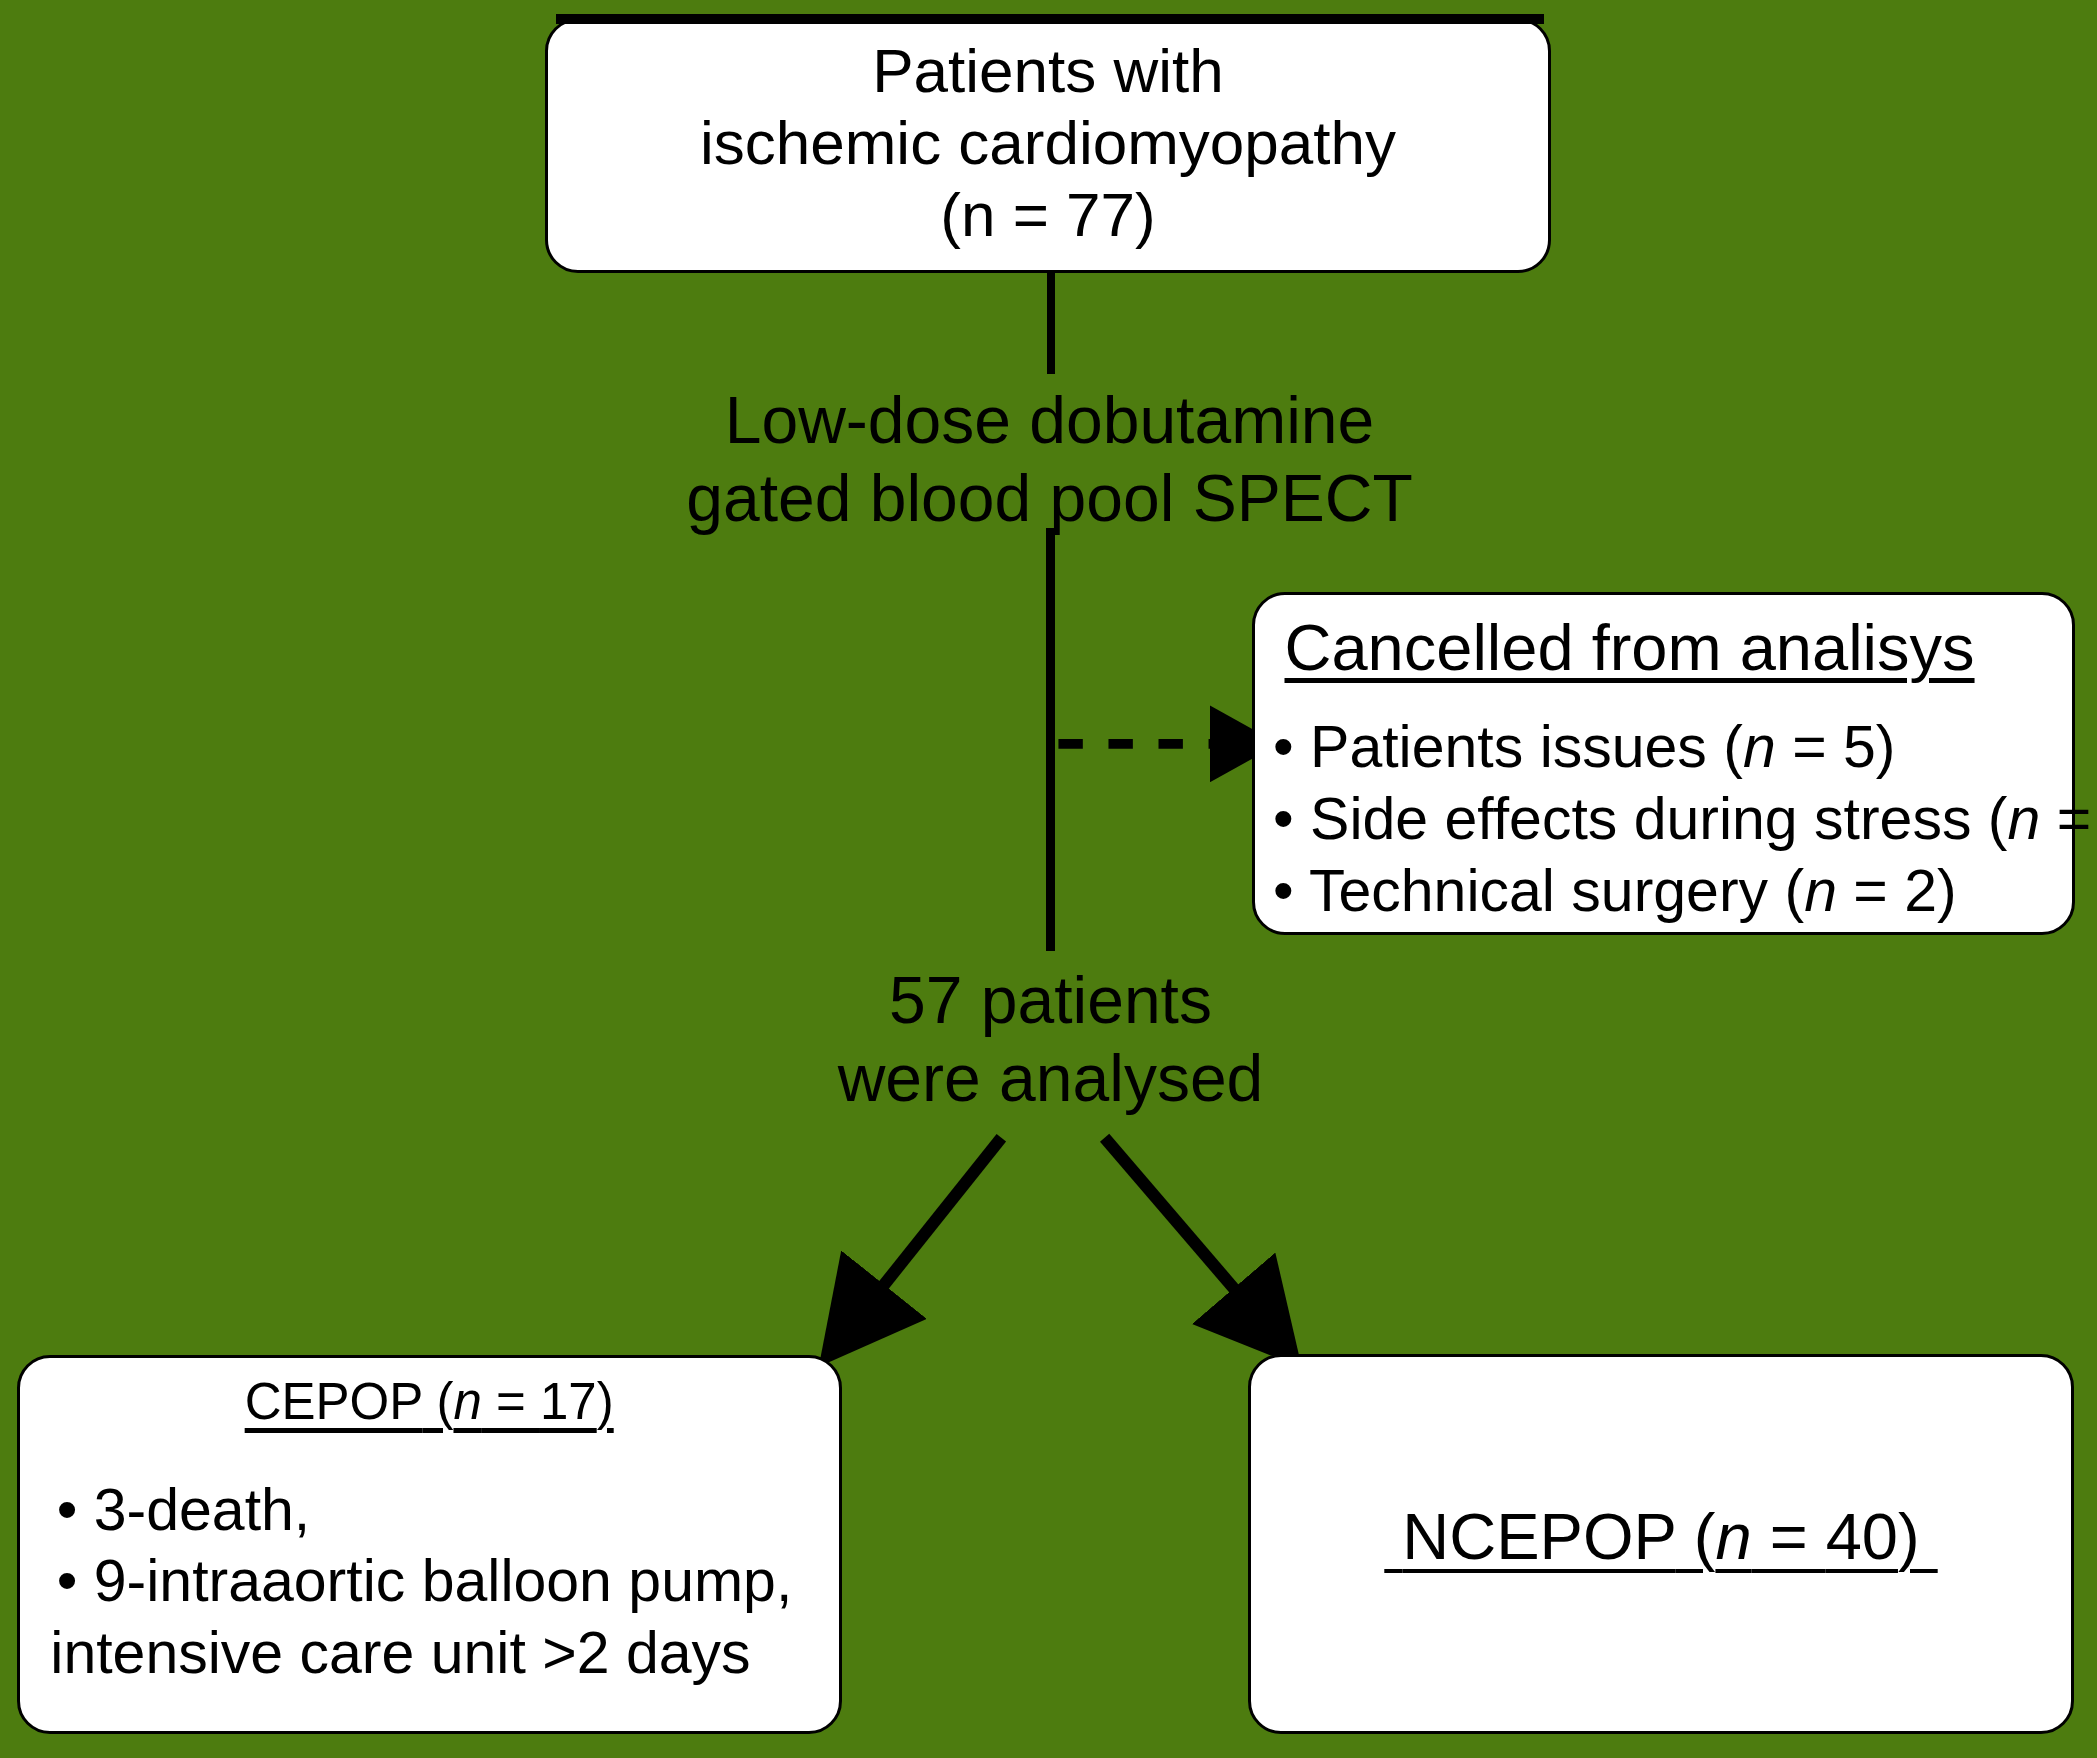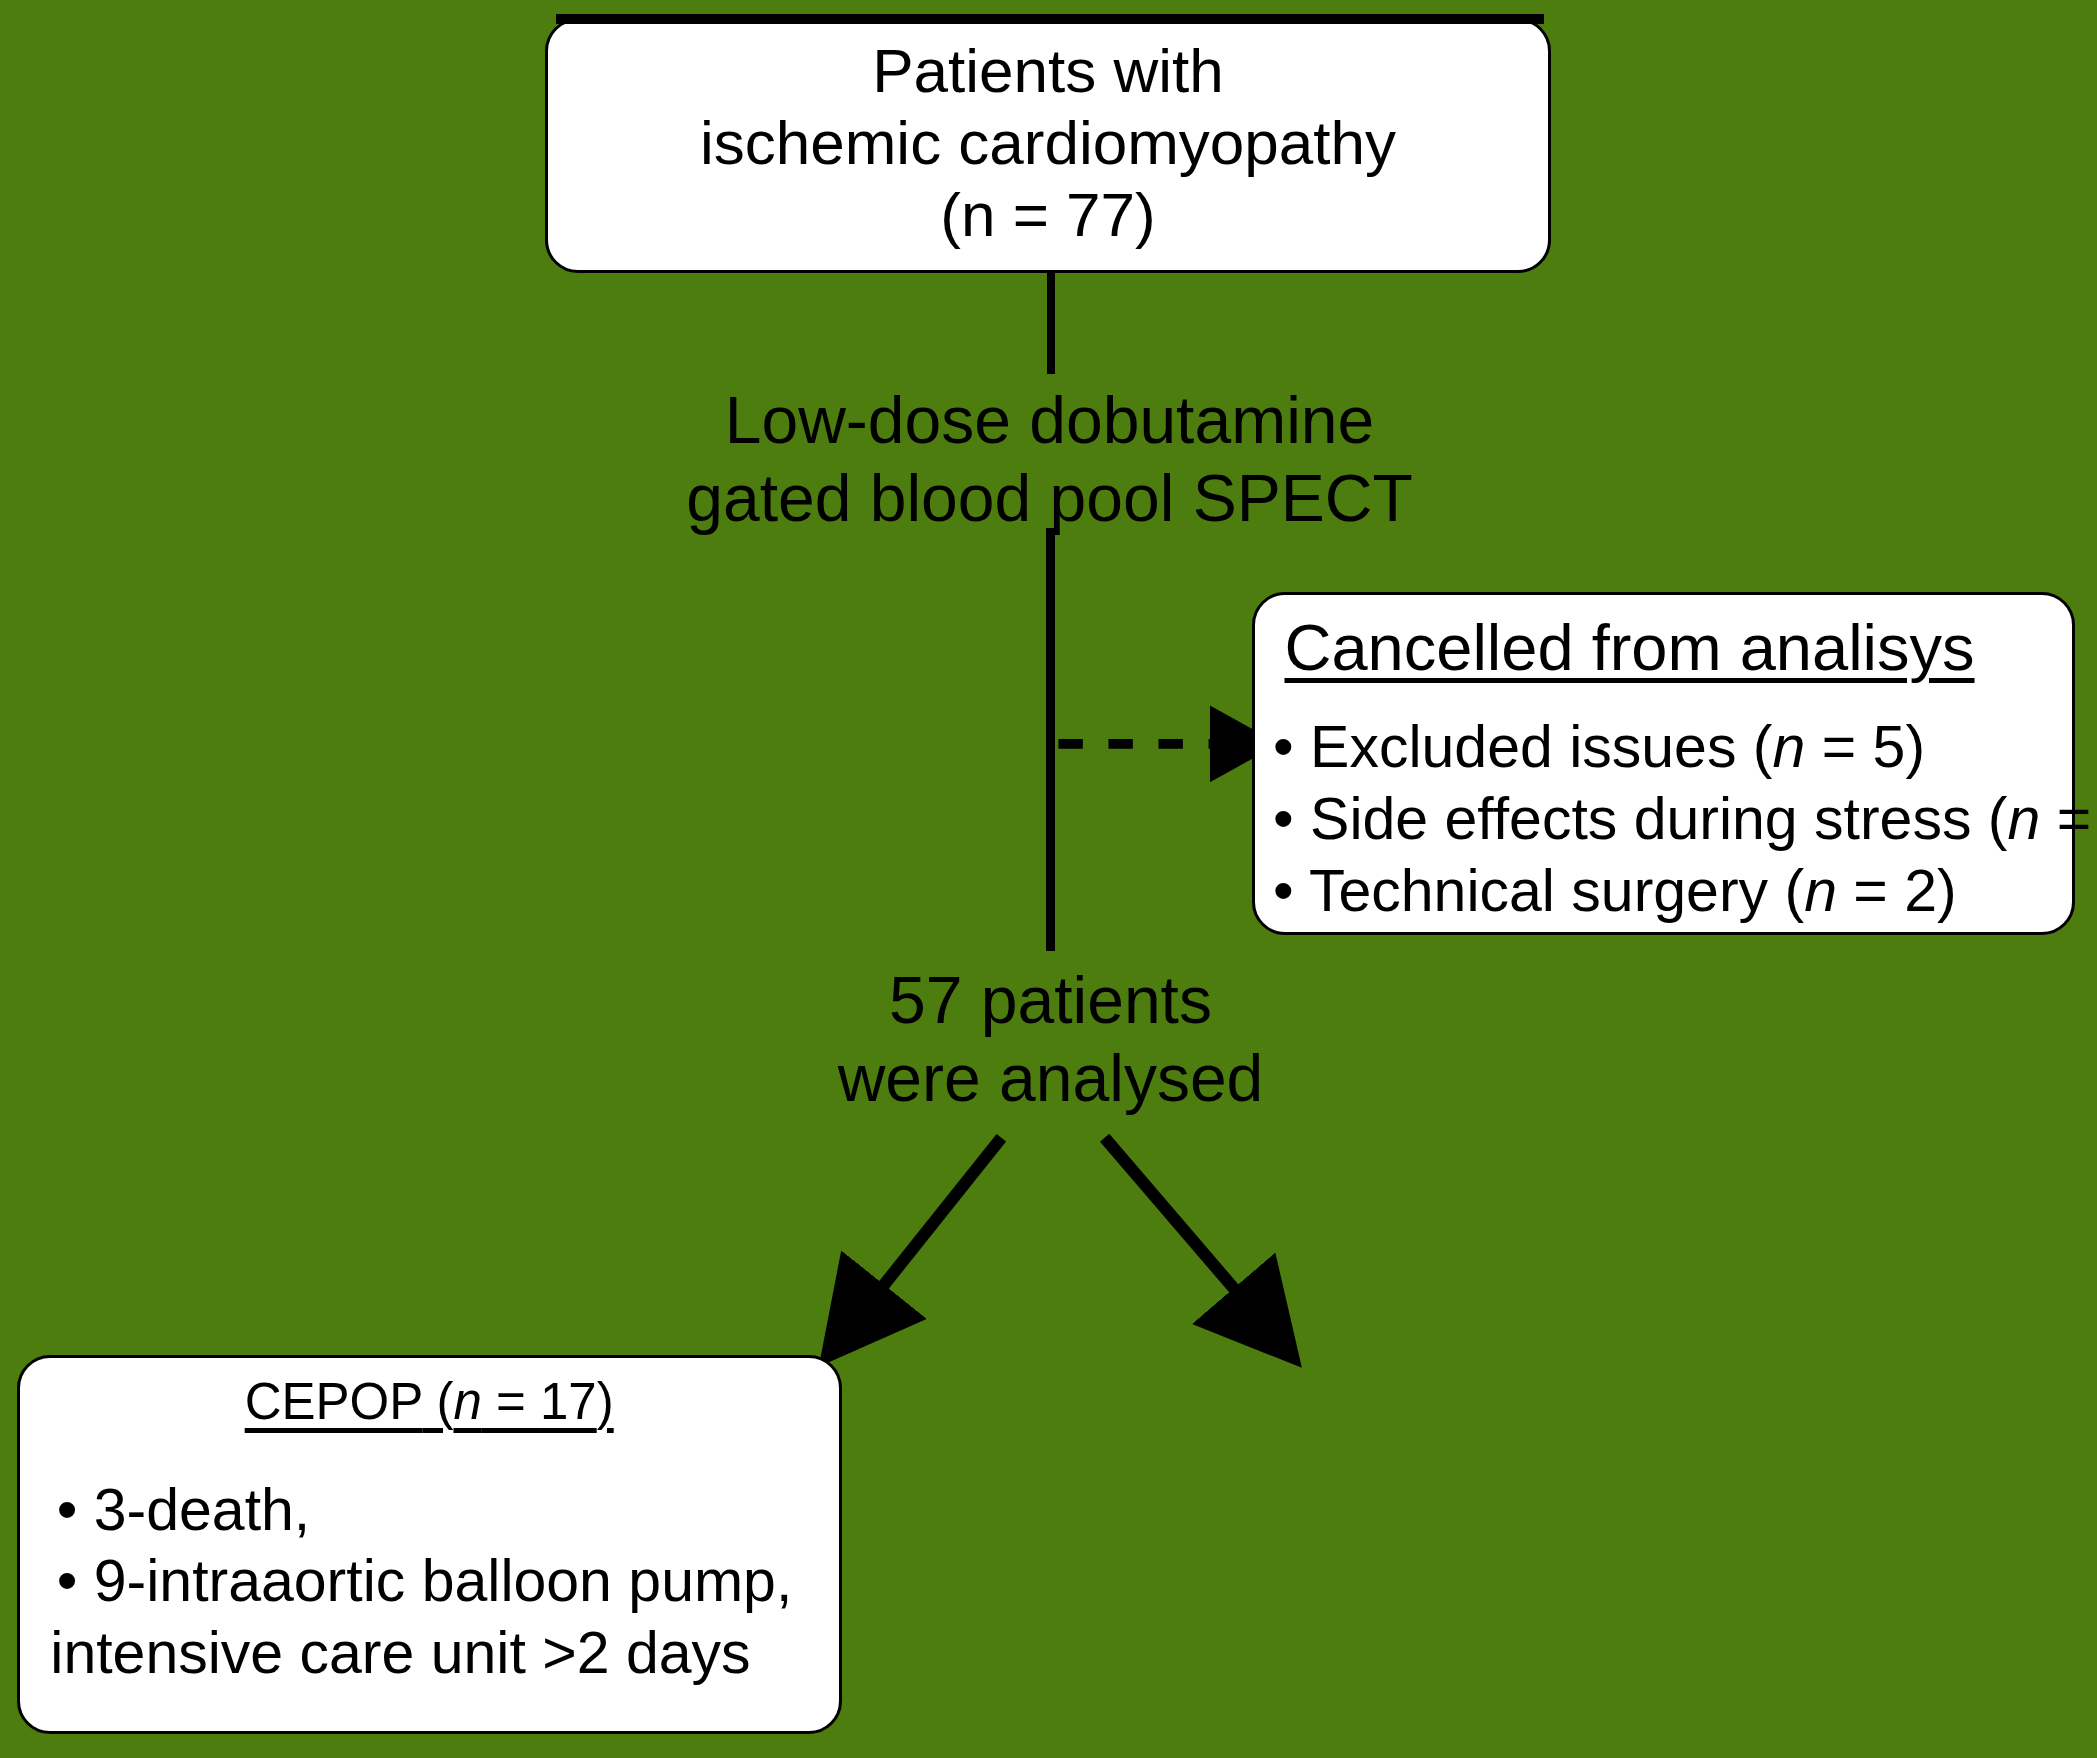--- a/index.html
+++ b/index.html
@@ -172,21 +172,21 @@
   <div class="free-label" style="left:674px; top:382px; width:751px;">Low-dose dobutamine
 gated blood pool SPECT</div>
 
   <div class="node-box" style="left:1252px; top:592px; width:823px; height:343px; border-width:3.2px;">
 
     <div class="excl-title">Cancelled from analisys</div>
 
     <div class="excl-list">
       <div class="li">
         <span>•</span>
-        <span>Excluded issues</span>
+        <span>Patients issues</span>
         <span>(<em class="nvar">n</em> = <span>5</span>)</span>
       </div>
       <div class="li">
         <span>•</span>
         <span>Side effects during stress</span>
         <span>(<em class="nvar">n</em> = )</span>
       </div>
       <div class="li">
         <span>•</span>
         <span>Technical surgery</span>
@@ -210,15 +210,20 @@
         <span>3-death,</span>
       </div>
       <div class="li">
         <span>•</span>
         <span>9-intraaortic balloon pump,</span>
       </div>
       <div class="li" style="margin-left:-6.4px;">intensive care unit &gt;2 days</div>
     </div>
   </div>
 
+  <div class="node-box" style="left:1248px; top:1354px; width:826px; height:380px;">
+    <div class="ncepop-title">
+      <span class="u">&nbsp;<span>NCEPOP</span> (<em class="nvar">n</em> = <span>40</span>)&nbsp;</span>
+    </div>
+  </div>
 
 </div>
 
 
 </body></html>

